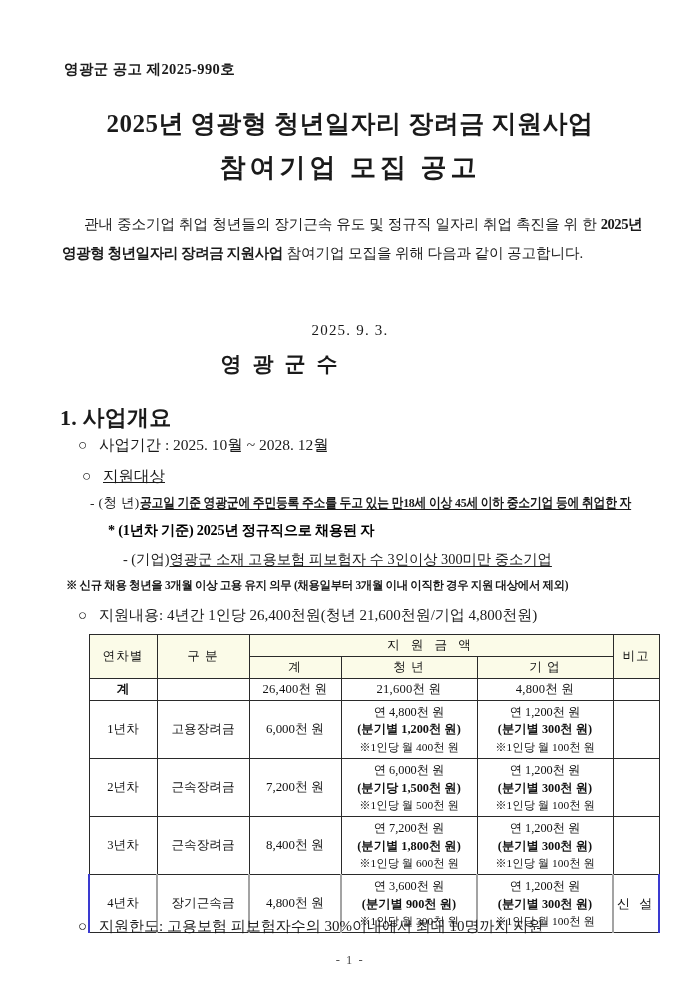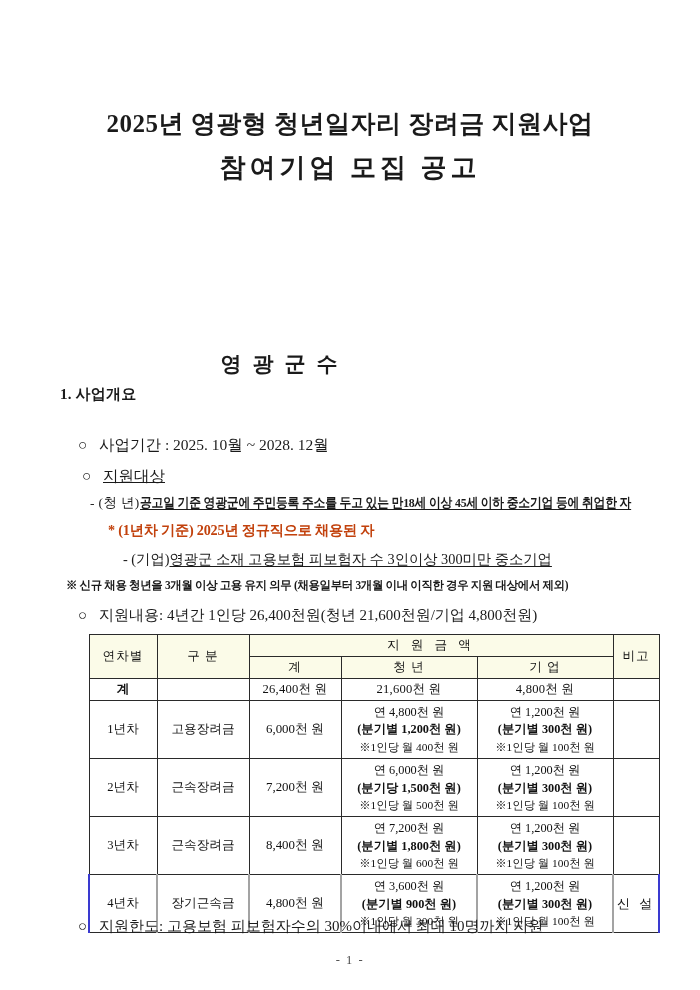--- a/index.html
+++ b/index.html
@@ -91,22 +91,22 @@
     font-size: 21px;
     font-weight: bold;
     letter-spacing: 11px;
     text-indent: 11px;
   }
 
   
   .sec-title {
     position: absolute;
     left: 60px;
-    top: 385px;
-    font-size: 15px;
+    top: 403px;
+    font-size: 22px;
     font-weight: bold;
     letter-spacing: 0.2px;
   }
   .bullet-row {
     position: absolute;
     font-size: 15.5px;
     letter-spacing: 0px;
     white-space: nowrap;
   }
   .b-period { left: 78px; top: 435px; }
@@ -134,21 +134,21 @@
     transform-origin: left center;
     font-weight: bold;
     letter-spacing: -0.2px;
   }
   .star-blue {
     position: absolute;
     left: 108px;
     top: 521px;
     font-size: 14.2px;
     font-weight: bold;
-    color: #c2410c;
+    color: #000000;
     letter-spacing: -0.2px;
     white-space: nowrap;
   }
   .dash-corp {
     left: 90px;
     top: 550px;
     font-size: 14.3px;
     margin-left: 33px;
   }
   .dash-corp .u {
@@ -218,27 +218,34 @@
     font-size: 12.5px;
     color: #4a4a4a;
     letter-spacing: 1.5px;
   }
 </style>
 </head>
 <body>
 
 <div class="page">
 
+  <div class="doc-number">영광군 공고 제2025-990호</div>
 
   <div class="title-block">
     <div class="title-line1">2025년 영광형 청년일자리 장려금 지원사업</div>
     <div class="title-line2">참여기업 모집 공고</div>
   </div>
 
-
+  <div class="intro">
+    <span class="ind"></span><span>관내 중소기업 취업 청년들의 장기근속 유도 및 정규직 일자리 취업 촉진을 위</span>
+    <span>한 </span><b>2025년 영광형 청년일자리 장려금 지원사업</b><span> 참여기업 모집을 위해 다음과 같이</span>
+    <span>공고합니다.</span>
+  </div>
+
+  <div class="date-line">2025.  9.  3.</div>
   <div class="signer">영광군수</div>
 
   <div class="sec-title">1. 사업개요</div>
 
   <div class="bullet-row b-period">
     <span class="circ">○</span><span>사업기간 : 2025. 10월 ~ 2028. 12월</span>
   </div>
 
   <div class="bullet-row b-target">
     <span class="circ">○</span><span>지원대상</span>

